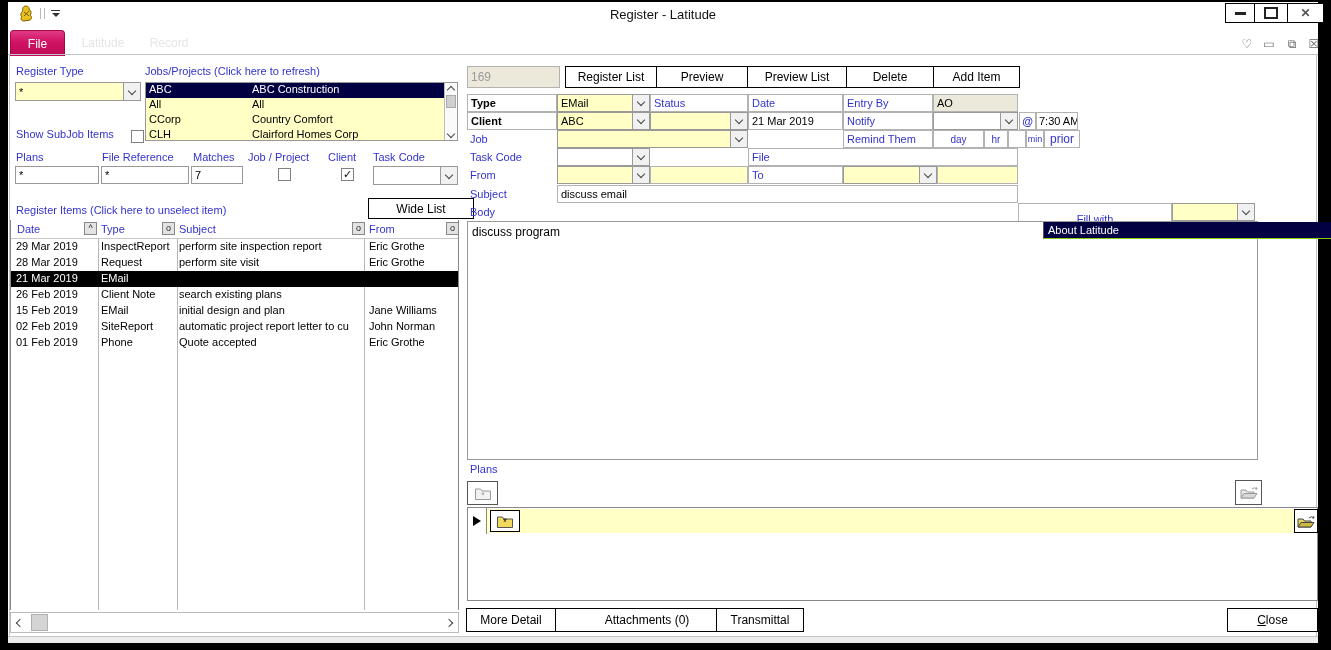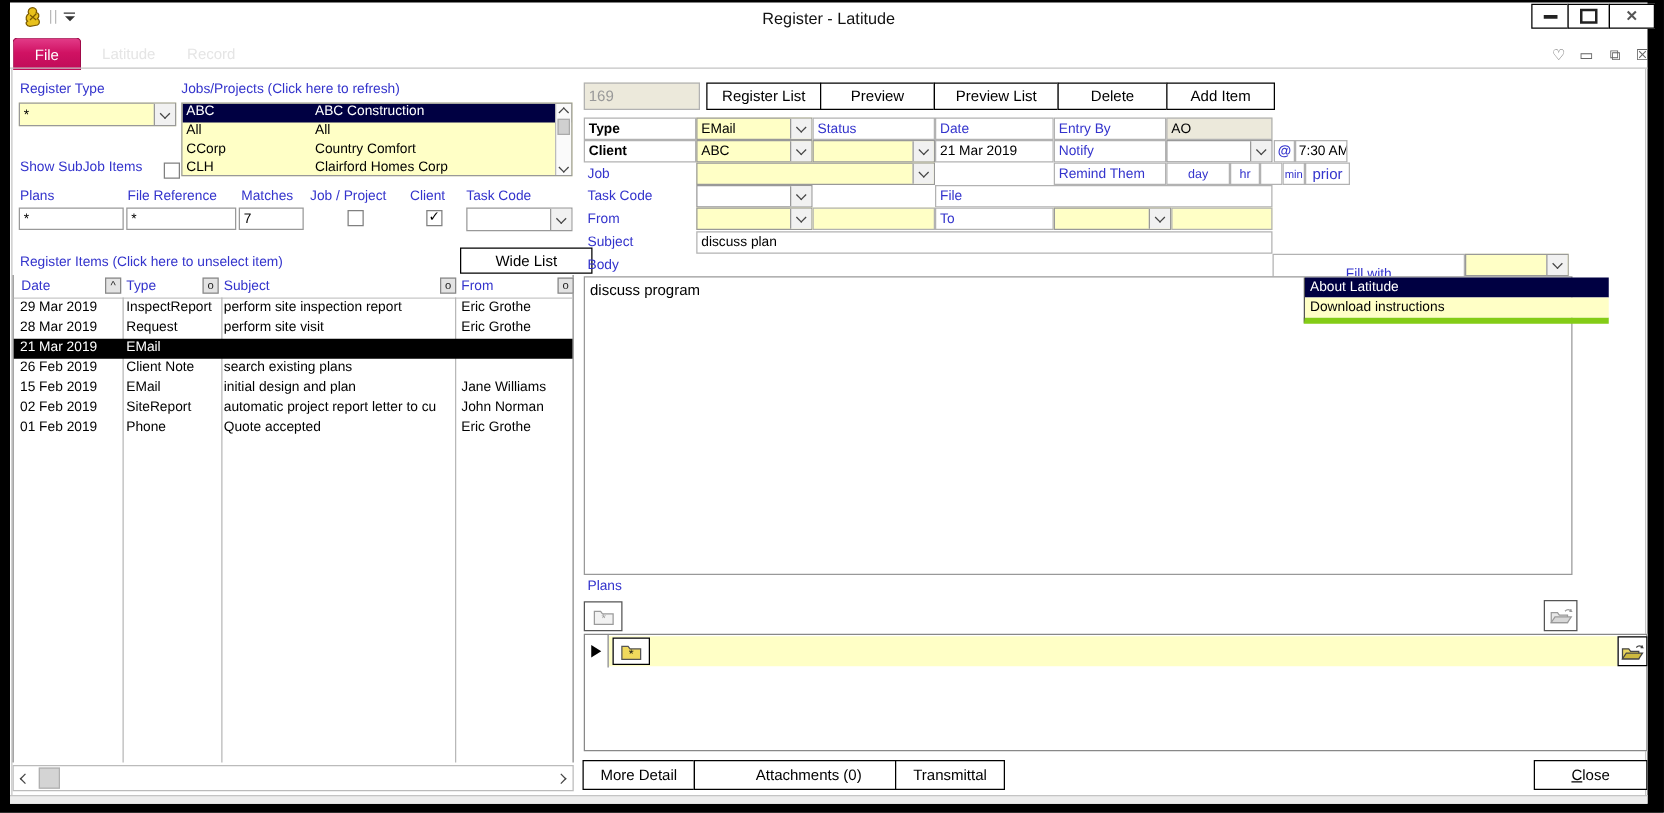--- a/index.html
+++ b/index.html
@@ -60,21 +60,21 @@
   .trow span{position:absolute;top:1px;white-space:nowrap;overflow:hidden;}
   .c-date{left:5px;width:80px;}
   .c-type{left:90px;width:74px;}
   .c-subj{left:168px;width:183px;}
   .c-from{left:358px;width:86px;}
   
   #hsb{position:absolute;left:10px;top:612px;width:449px;height:21px;box-sizing:border-box;border:1px solid #bbb;background:#fff;}
   #hsb .ar{position:absolute;top:0;width:18px;height:19px;display:flex;align-items:center;justify-content:center;}
   #hsb .thumb{position:absolute;left:20px;top:1px;width:17px;height:17px;background:#d4d4d4;border:1px solid #b0b0b0;box-sizing:border-box;}
   
-  #filldrop{position:absolute;left:1043px;top:222px;width:244px;z-index:50;font-size:11px;border-left:1px solid #555;border-bottom:5px solid #84cc16;box-sizing:border-box;}
+  #filldrop{position:absolute;left:1043px;top:222px;width:288px;z-index:50;font-size:11px;border-left:1px solid #555;border-bottom:1px solid #84cc16;box-sizing:border-box;}
   .opt{height:16px;display:flex;align-items:center;padding-left:4px;white-space:nowrap;}
   .opt.sel{background:#000042;color:#fff;}
   .opt.norm{background:#ffffc6;color:#000;}
   
   #bodybox{position:absolute;left:467px;top:221px;width:791px;height:239px;box-sizing:border-box;border:1px solid #999;background:#fff;font-size:12px;color:#000;padding:3px 4px;}
   
   #plansbox{position:absolute;left:467px;top:507px;width:851px;height:94px;box-sizing:border-box;border:1px solid #888;background:#fff;}
   #plansbox .gutter{position:absolute;left:0;top:0;width:19px;height:26px;border-right:1px solid #888;box-sizing:border-box;background:#fff;display:flex;align-items:center;justify-content:center;}
   .tri-r{width:0;height:0;border-left:8px solid #000;border-top:5px solid transparent;border-bottom:5px solid transparent;}
   #plansbox .ystrip{position:absolute;left:19px;top:1px;width:807px;height:24px;background:#ffffc6;}
@@ -327,36 +327,35 @@
   <div class="cell" style="left:748px;top:166px;width:95px;height:18px;">To</div>
   <div class="combo" style="left:843px;top:166px;width:94px;height:18px;">
     <span class="val"></span>
     <span class="abtn">
         <span class="chev d"></span>
       </span>
   </div>
   <div class="cell yellowbg" style="left:937px;top:166px;width:81px;height:18px;"></div>
 
   <div class="lbl" style="left:470px;top:188px;">Subject</div>
-  <div class="cell black" style="left:557px;top:185px;width:461px;height:18px;">discuss plan</div>
+  <div class="cell black" style="left:557px;top:185px;width:461px;height:18px;">discuss email</div>
 
   <div class="lbl" style="left:470px;top:206px;">Body</div>
   <div class="cell center" style="left:1018px;top:203px;width:154px;height:31px;">Fill with</div>
   <div class="combo" style="left:1172px;top:203px;width:83px;height:18px;">
     <span class="val"></span>
     <span class="abtn">
         <span class="chev d"></span>
       </span>
   </div>
 
   <div id="bodybox">discuss program</div>
 
   <div id="filldrop">
     <div class="opt sel">About Latitude</div>
-    <div class="opt norm">Download instructions</div>
   </div>
 
   <div class="lbl" style="left:470px;top:463px;">Plans</div>
   <div class="iconbtn grayborder" style="left:467px;top:481px;width:31px;height:24px;">
     <svg width="18" height="15" viewBox="0 0 18 15">
       <path d="M1.5 3 L6.5 3 L8 5 L16.5 5 L16.5 13.5 L1.5 13.5 Z" fill="#f2f2f2" stroke="#9a9a9a" stroke-width="1"></path>
       <text x="9" y="11.5" font-size="9" fill="#9a9a9a" text-anchor="middle">*</text>
     </svg>
   </div>
   <div class="iconbtn grayborder" style="left:1235px;top:480px;width:27px;height:25px;">

